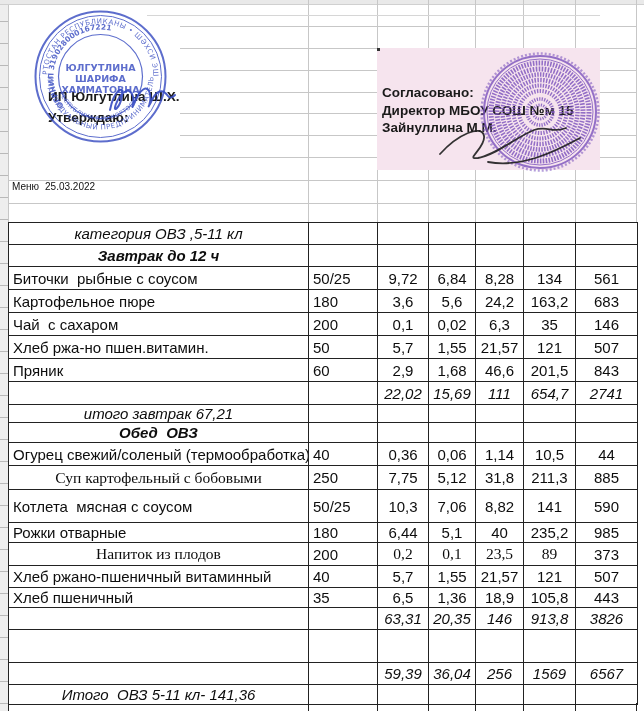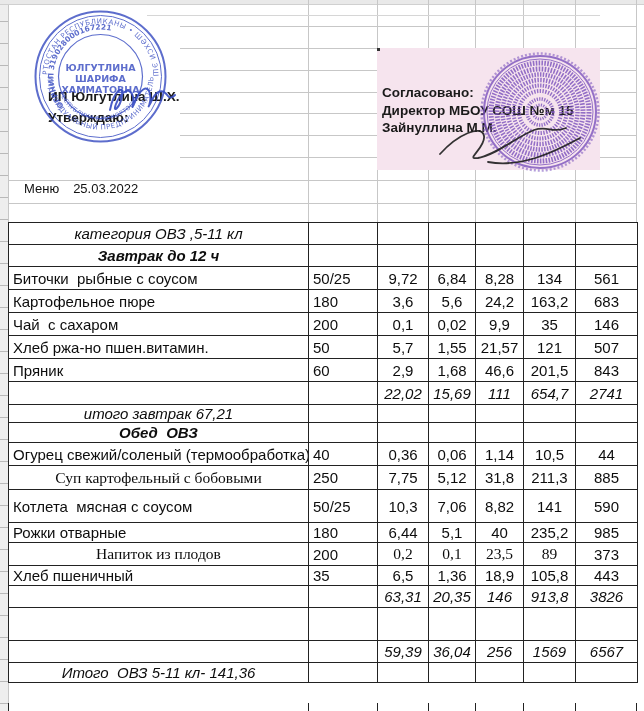--- a/index.html
+++ b/index.html
@@ -16,21 +16,21 @@
   .hline-full{position:absolute;left:8px;width:629px;height:1px;background:#c7c7c7;z-index:1;}
   .hline-faint{position:absolute;left:147px;width:453px;height:1px;background:#d6d6d6;z-index:1;}
   .stub{position:absolute;top:703px;width:1px;height:8px;background:#222;z-index:6;}
   
   .appr{position:absolute;font-size:13.5px;font-weight:700;color:#1a1a1a;z-index:3;line-height:21px;}
   .appr-left{left:48px;top:86px;}
   .appr-right{left:382px;top:84px;line-height:17.5px;}
   .stamp-bg{position:absolute;left:377px;top:48px;width:223px;height:122px;background:#f6e4ee;z-index:2;}
   .corner-dot{position:absolute;left:377px;top:48px;width:3px;height:3px;background:#333;z-index:3;}
   svg{position:absolute;}
-  .menu-line{position:absolute;left:12px;top:181px;font-size:13px;z-index:2;display:flex;gap:14px;margin-left:12px;}
+  .menu-line{position:absolute;left:12px;top:181px;font-size:10px;z-index:2;display:flex;gap:6px;}
   
   table.menu{position:absolute;left:8px;top:222px;width:629px;border-collapse:collapse;
        table-layout:fixed;background:#fff;z-index:6;font-size:15px;color:#0d0d0d;}
   table.menu td{border:1px solid #222;padding:0 4px;vertical-align:middle;overflow:hidden;white-space:pre;}
   td.num{text-align:center;padding:0 2px;}
   td.cen{text-align:center;}
   td.it{font-style:italic;text-align:center;}
   td.bd{font-weight:700;}
   td.ser{font-family:"Liberation Serif","DejaVu Serif",serif;font-size:15.5px;text-align:center;}
   tr.h23{height:23px;} tr.h22{height:22px;} tr.h24{height:24px;} tr.h21{height:33px;}
@@ -174,21 +174,21 @@
     <td class="num">5,6</td>
     <td class="num">24,2</td>
     <td class="num">163,2</td>
     <td class="num">683</td>
   </tr>
   <tr class="h23">
     <td>Чай  с сахаром</td>
     <td>200</td>
     <td class="num">0,1</td>
     <td class="num">0,02</td>
-    <td class="num">9,9</td>
+    <td class="num">6,3</td>
     <td class="num">35</td>
     <td class="num">146</td>
   </tr>
   <tr class="h23">
     <td>Хлеб ржа-но пшен.витамин.</td>
     <td>50</td>
     <td class="num">5,7</td>
     <td class="num">1,55</td>
     <td class="num">21,57</td>
     <td class="num">121</td>
@@ -267,20 +267,29 @@
     <td class="num">985</td>
   </tr>
   <tr class="h23">
     <td class="ser">Напиток из плодов</td>
     <td>200</td>
     <td class="num ser">0,2</td>
     <td class="num ser">0,1</td>
     <td class="num ser">23,5</td>
     <td class="num ser">89</td>
     <td class="num">373</td>
+  </tr>
+  <tr class="h22">
+    <td>Хлеб ржано-пшеничный витаминный</td>
+    <td>40</td>
+    <td class="num">5,7</td>
+    <td class="num">1,55</td>
+    <td class="num">21,57</td>
+    <td class="num">121</td>
+    <td class="num">507</td>
   </tr>
   <tr class="h20">
     <td>Хлеб пшеничный</td>
     <td>35</td>
     <td class="num">6,5</td>
     <td class="num">1,36</td>
     <td class="num">18,9</td>
     <td class="num">105,8</td>
     <td class="num">443</td>
   </tr>

